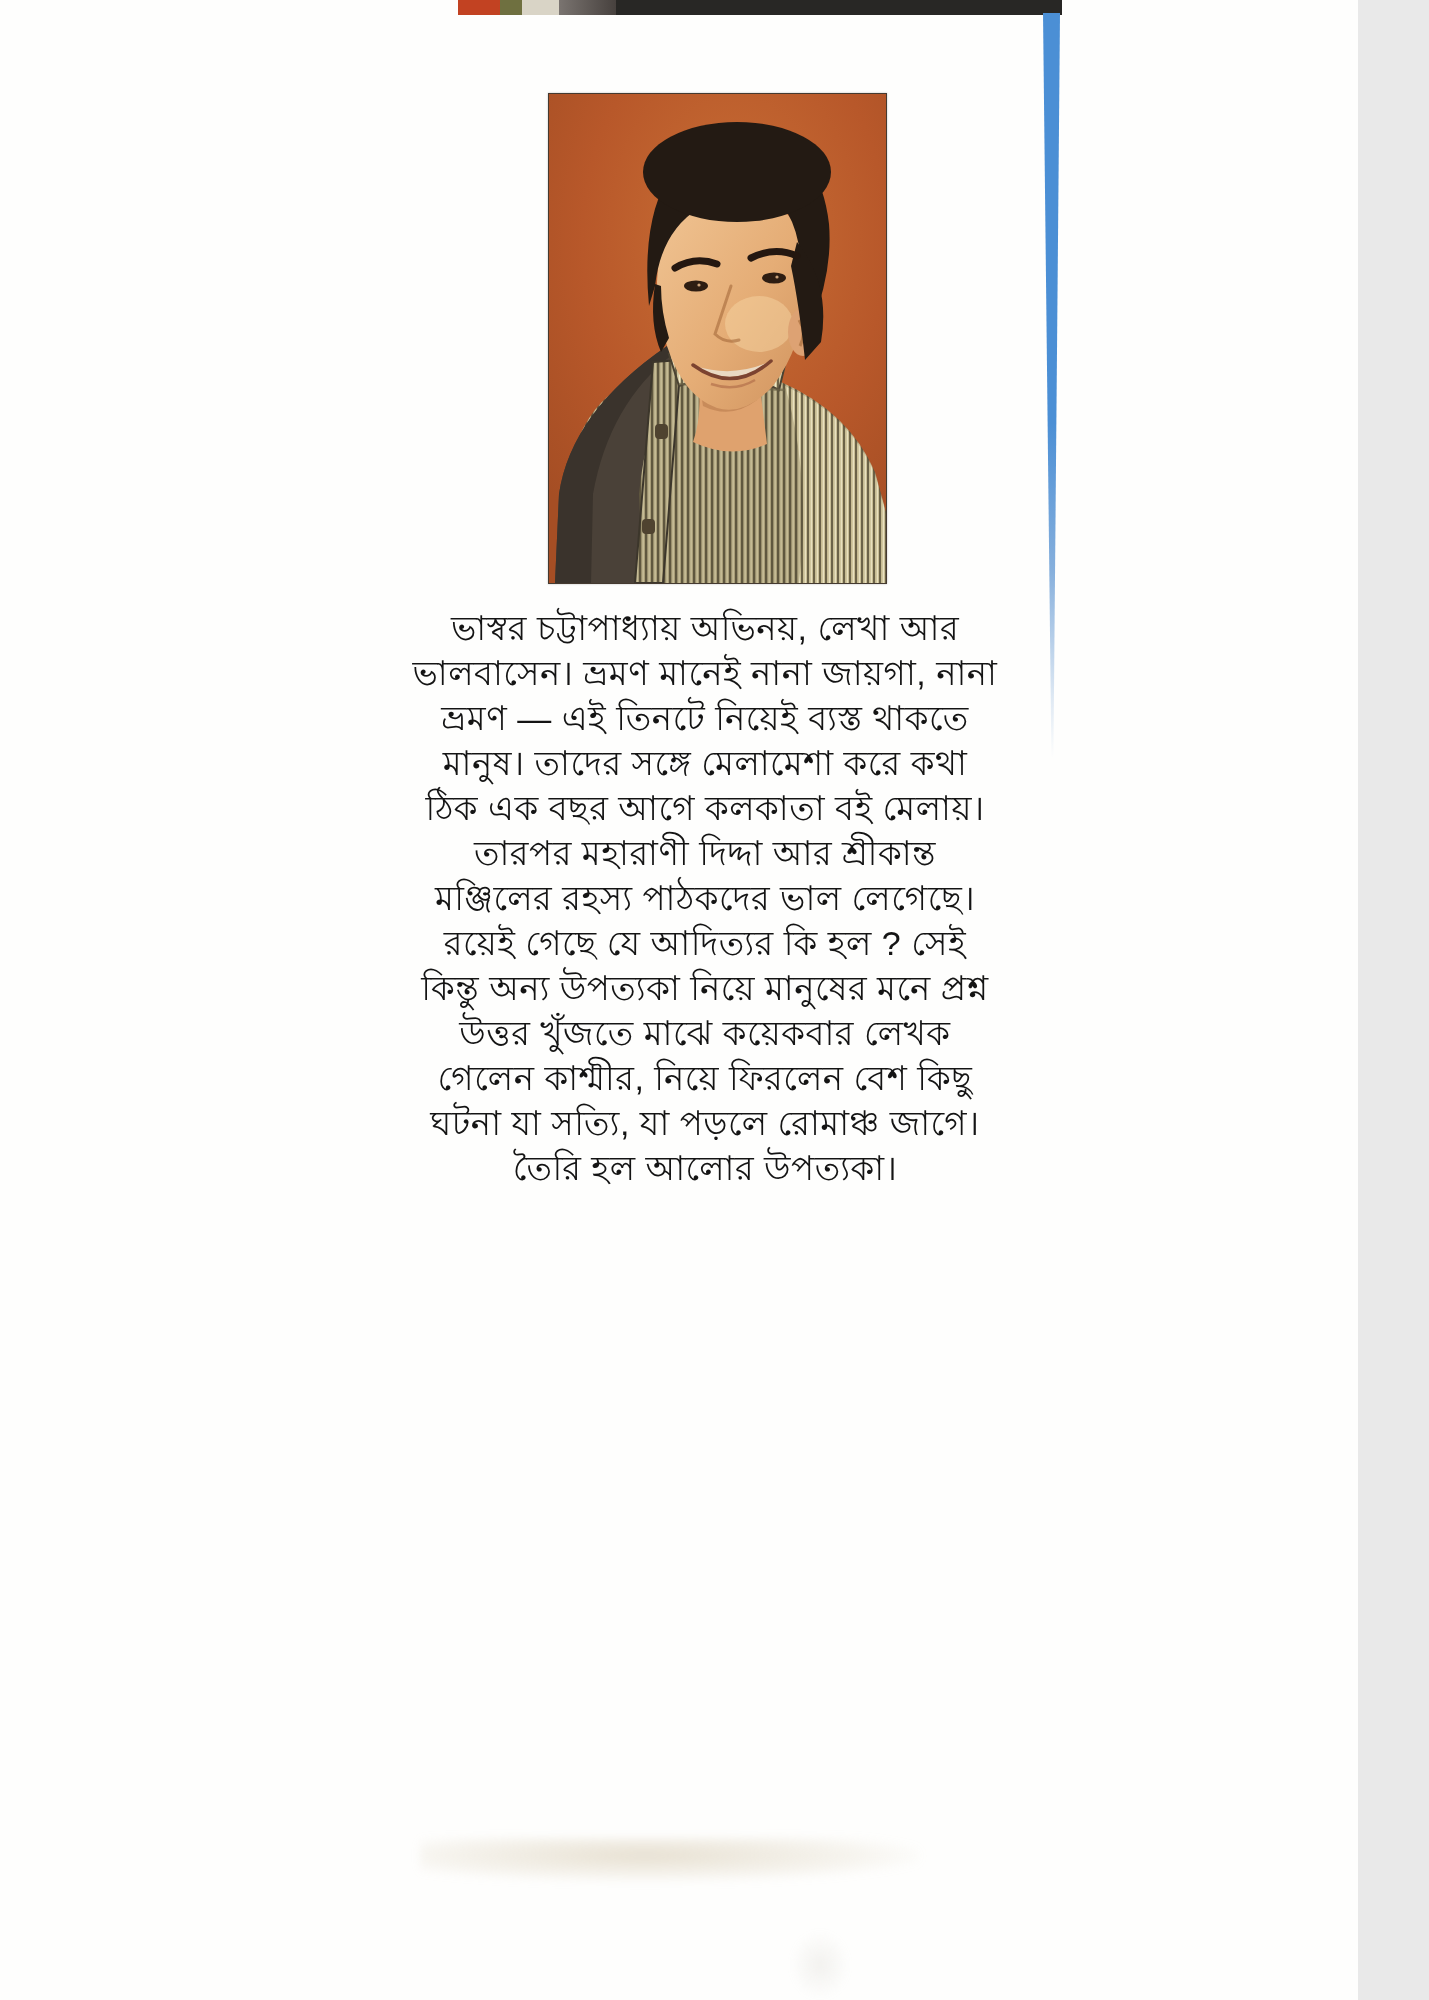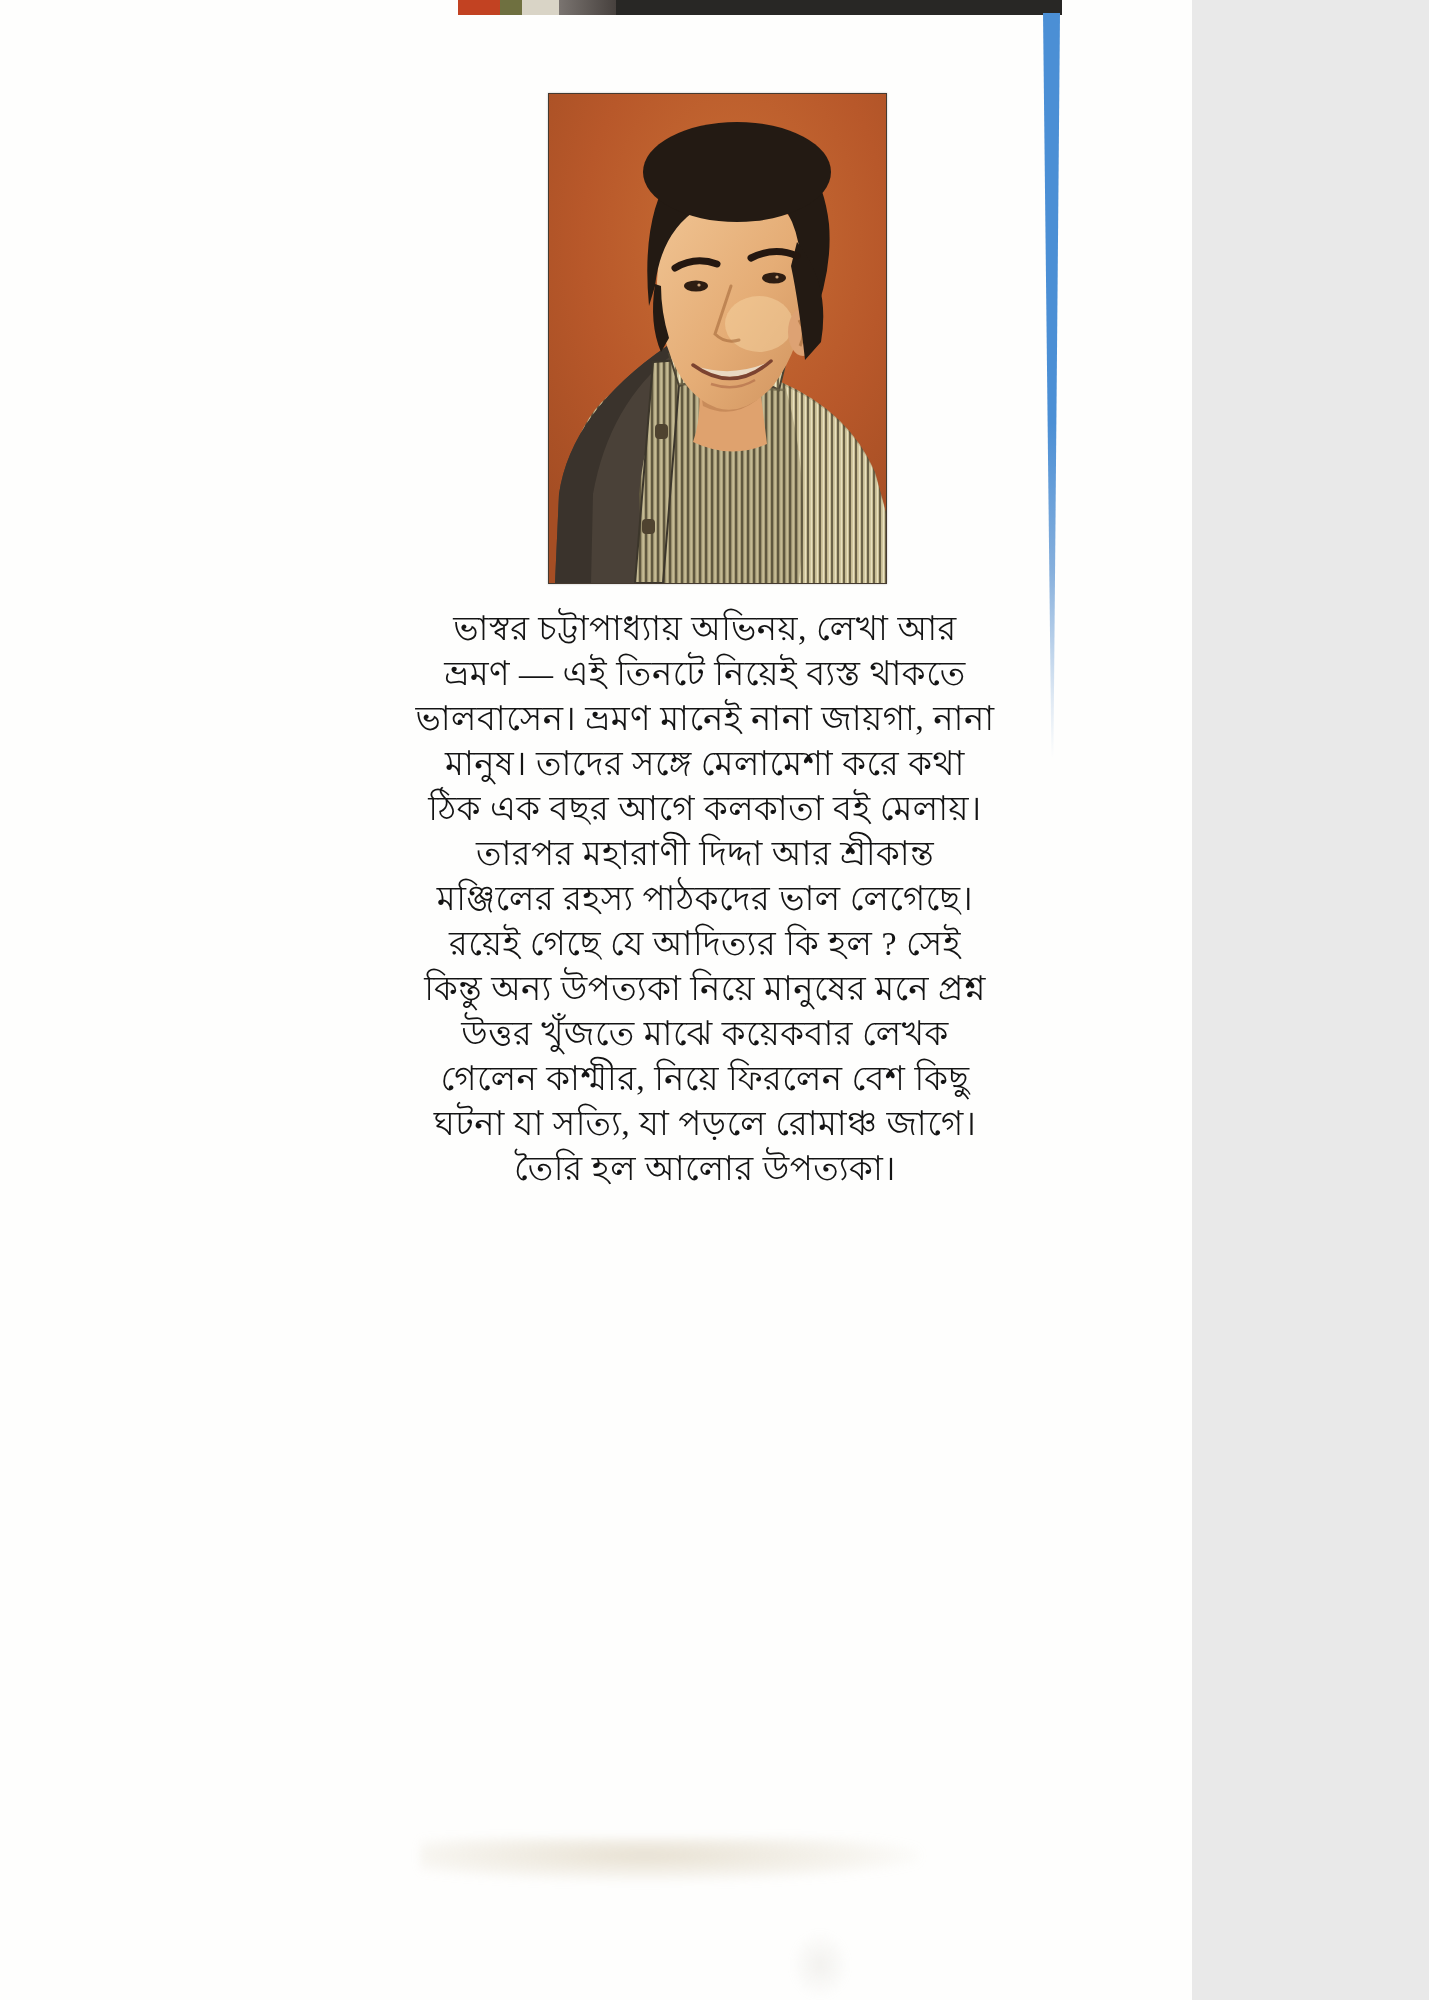--- a/index.html
+++ b/index.html
@@ -1,21 +1,21 @@
 <!DOCTYPE html>
 <html><head>
 <meta charset="utf-8">
 <style>
   html,body{margin:0;padding:0;background:#e9e9e9;}
   #page{
     position:relative;
-    width:1192px;height:2000px;
+    width:1358px;height:2000px;
     background:#fefefd;
     overflow:hidden;
-    font-family:Liberation Serif, serif;
+    font-family:Liberation Sans, sans-serif;
   }
   
   #edge-strip{
     position:absolute;left:458px;top:0;width:604px;height:15px;
     display:flex;overflow:hidden;
   }
   #edge-strip .seg{height:100%;}
   .seg-red{width:42px;background:#c24222;}
   .seg-olive{width:22px;background:#6f7040;}
   .seg-beige{width:37px;background:#d9d4c6;}
@@ -149,22 +149,22 @@
       <g>
         <path d="M 146 272 Q 182 296 220 268 Q 184 284 146 272 Z" fill="#ead9c2"></path>
         <path d="M 144 271 Q 184 300 222 267" stroke="#7c4330" stroke-width="3.5" fill="none" stroke-linecap="round"></path>
         <path d="M 162 290 Q 186 298 206 286" stroke="#b4714c" stroke-width="2.5" fill="none" opacity="0.7"></path>
       </g>
     </svg>
   </figure>
 
   <div id="bio">
     <div class="line">ভাস্বর চট্টাপাধ্যায় অভিনয়, লেখা আর</div>
+    <div class="line">ভালবাসেন। ভ্রমণ মানেই নানা জায়গা, নানা</div>
     <div class="line">ভ্রমণ — এই তিনটে নিয়েই ব্যস্ত থাকতে</div>
-    <div class="line">ভালবাসেন। ভ্রমণ মানেই নানা জায়গা, নানা</div>
     <div class="line">মানুষ। তাদের সঙ্গে মেলামেশা করে কথা</div>
     <div class="line">ঠিক এক বছর আগে কলকাতা বই মেলায়।</div>
     <div class="line">তারপর মহারাণী দিদ্দা আর শ্রীকান্ত</div>
     <div class="line">মঞ্জিলের রহস্য পাঠকদের ভাল লেগেছে।</div>
     <div class="line">রয়েই গেছে যে আদিত্যর কি হল ? সেই</div>
     <div class="line">কিন্তু অন্য উপত্যকা নিয়ে মানুষের মনে প্রশ্ন</div>
     <div class="line">উত্তর খুঁজতে মাঝে কয়েকবার লেখক</div>
     <div class="line">গেলেন কাশ্মীর, নিয়ে ফিরলেন বেশ কিছু</div>
     <div class="line">ঘটনা যা সত্যি, যা পড়লে রোমাঞ্চ জাগে।</div>
     <div class="line">তৈরি হল আলোর উপত্যকা।</div>

